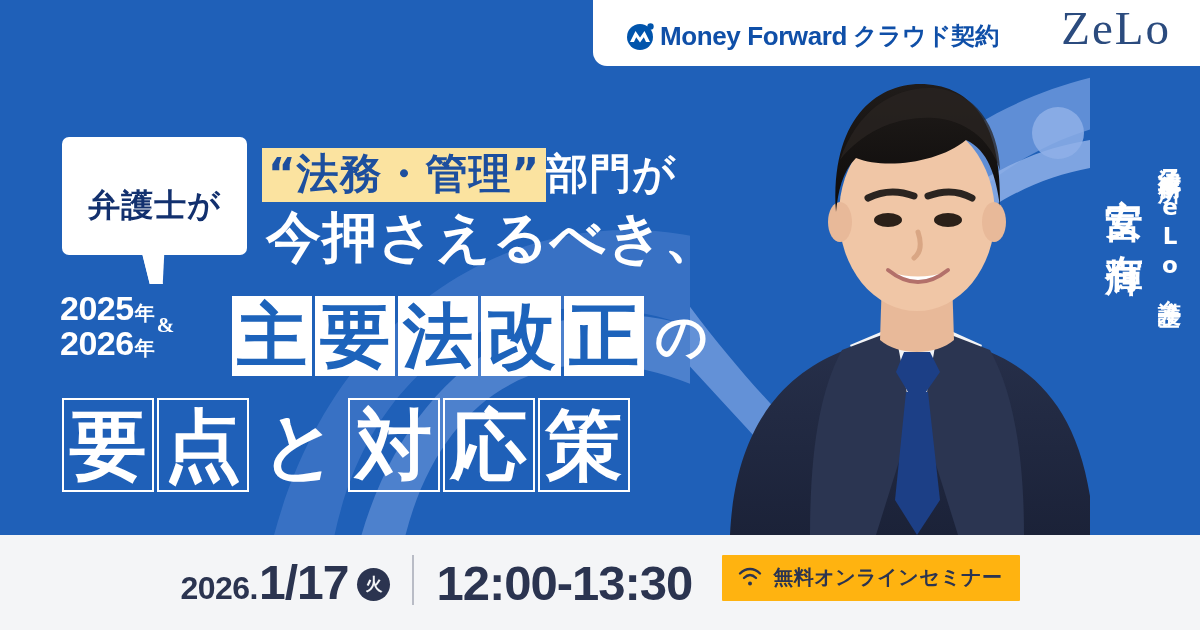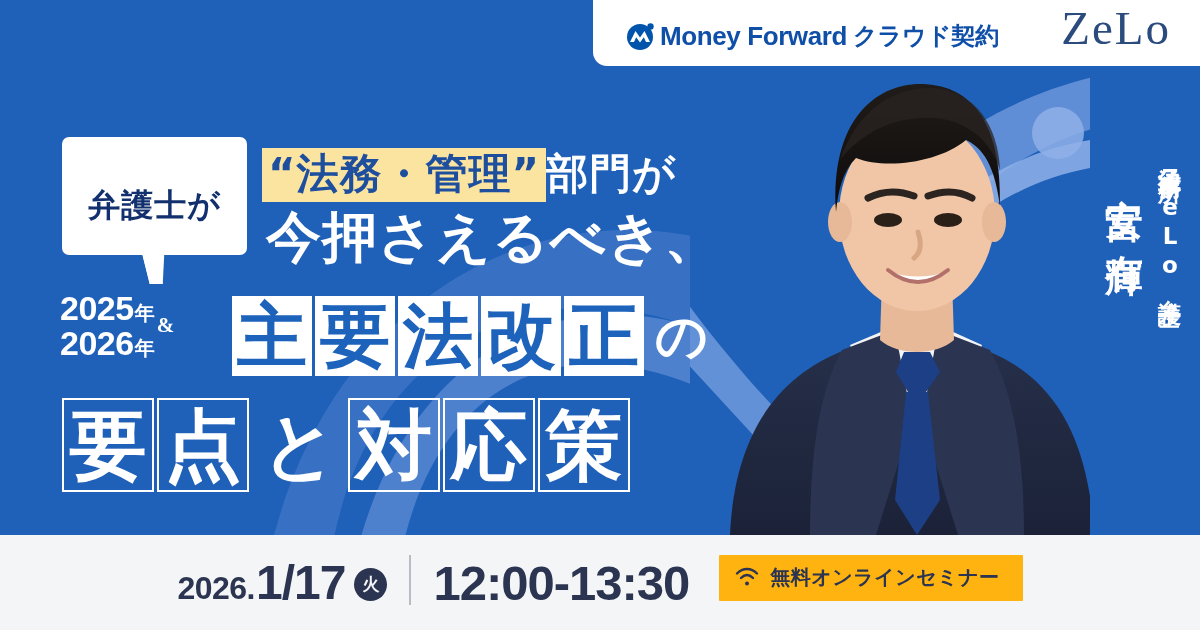--- a/index.html
+++ b/index.html
@@ -344,21 +344,21 @@
     font-weight: 700;
     font-size: 49px;
     letter-spacing: -1px;
   }
   .free-badge {
     background: #ffb310;
     color: #2b3450;
     display: inline-flex;
     align-items: center;
     gap: 10px;
-    padding: 9px 23px 10px 15px;
+    padding: 9px 17px 10px 15px;
     margin-left: 30px;
     border-radius: 1px;
   }
   .free-badge-label {
     font-family: "DejaVu Sans", sans-serif;
     font-weight: 700;
     font-size: 20px;
     letter-spacing: 0.5px;
   }
   .wifi-ico { display: block; }

